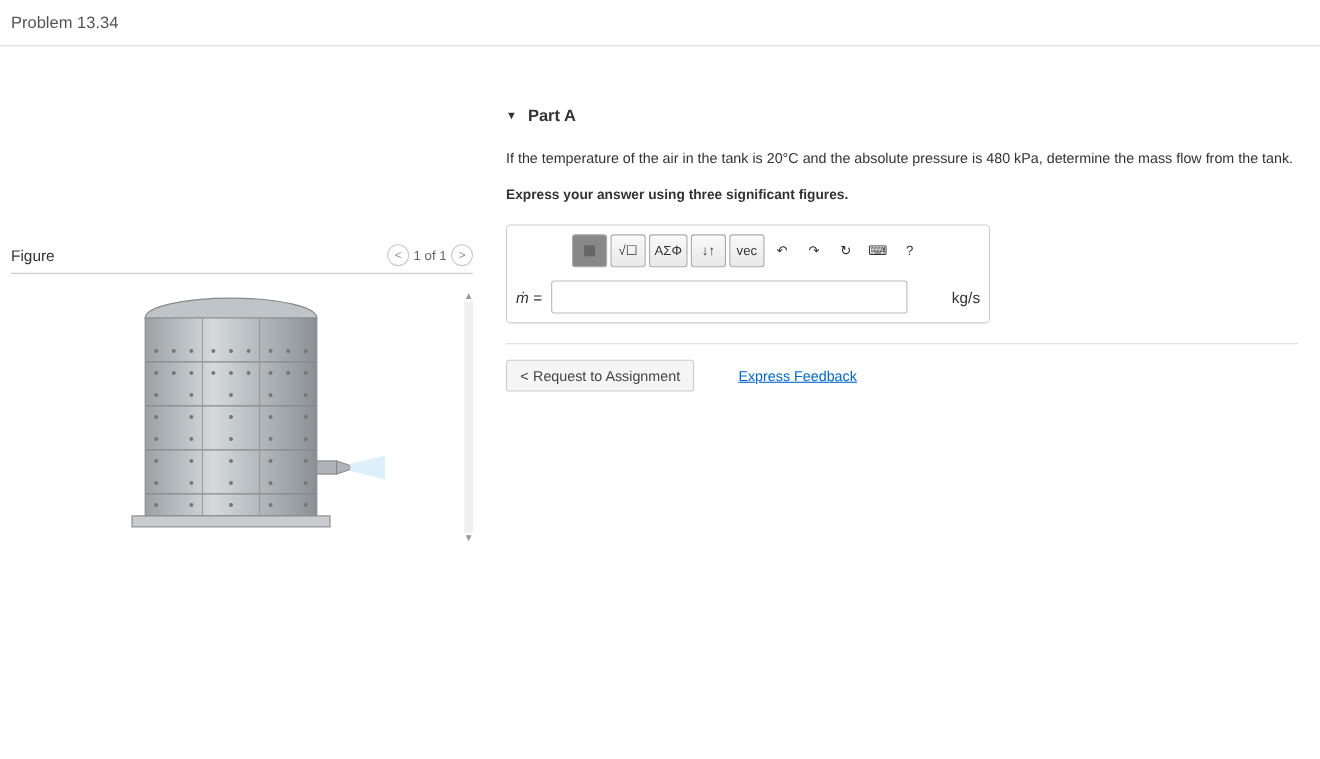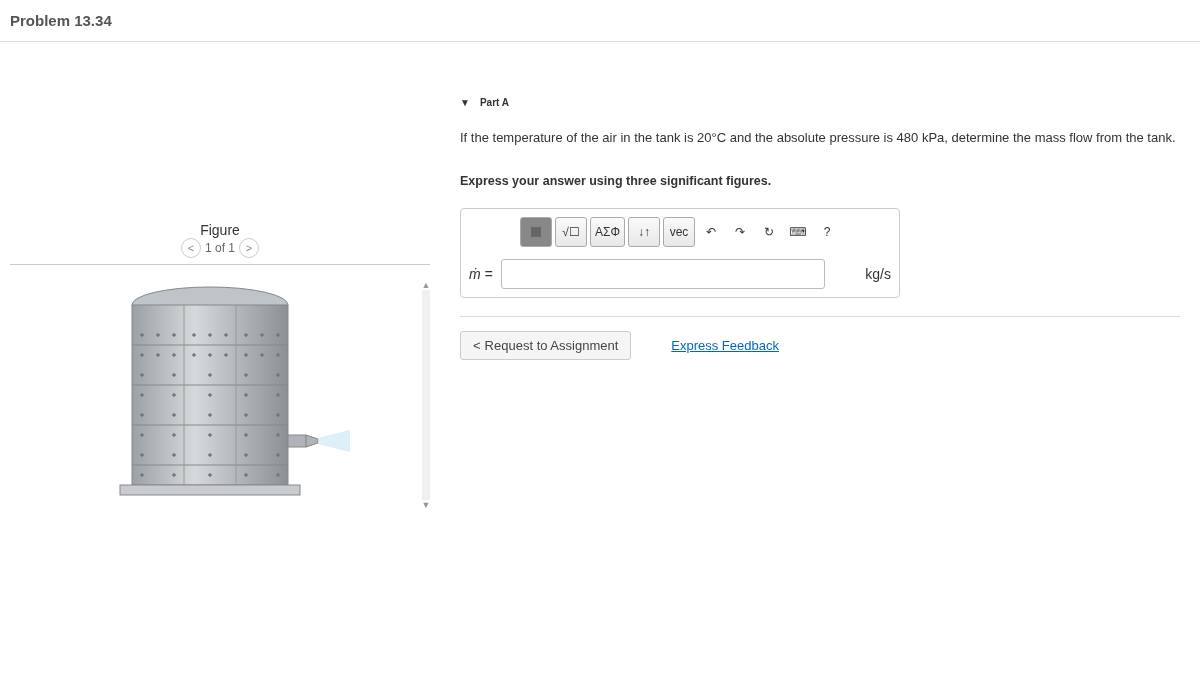--- a/index.html
+++ b/index.html
@@ -1,36 +1,36 @@
 <!DOCTYPE html>
 <html><head>
   <meta charset="utf-8">
   <style>
     * { box-sizing: border-box; margin: 0; padding: 0; }
     body { font-family: Arial, sans-serif; font-size: 13px; color: #333; background: #fff; width: 1200px; }
     .header { padding: 12px 10px; border-bottom: 1px solid #ddd; }
-    .header h1 { font-size: 15px; font-weight: bold; color: #555; }
+    .header h1 { font-size: 15px; font-weight: normal; color: #555; }
     .main { display: flex; padding: 0; }
     .left-col { width: 440px; padding: 0; }
     .right-col { flex: 1; padding: 0 20px; }
     .problem-box { background: #eaf5f6; border: 1px solid #c8dfe0; padding: 10px 12px; margin: 70px 10px 10px 10px; font-size: 12px; line-height: 1.5; color: #444; }
     .problem-box a { color: #0066cc; text-decoration: underline; }
     .figure-section { margin-top: 180px; padding: 0 10px; }
-    .figure-header { display: flex; justify-content: space-between; align-items: center; border-bottom: 1px solid #ccc; padding-bottom: 6px; flex-direction: column; }
+    .figure-header { display: flex; justify-content: space-between; align-items: center; border-bottom: 1px solid #ccc; padding-bottom: 6px; }
     .figure-title { font-size: 14px; color: #333; }
     .figure-nav { display: flex; align-items: center; gap: 4px; font-size: 12px; color: #666; }
     .nav-btn { width: 20px; height: 20px; border: 1px solid #ccc; border-radius: 50%; background: #fff; display: flex; align-items: center; justify-content: center; cursor: pointer; color: #888; font-size: 11px; }
     .figure-img { display:flex; justify-content:center; margin-top: 15px; position: relative; }
     .scrollbar-mock { position: absolute; right: -2px; top: 0; width: 12px; height: 230px; display:flex; flex-direction:column; align-items:center; justify-content:space-between; }
     .scroll-arrow { font-size:9px; color:#999; cursor:pointer; }
     .scroll-track { flex:1; width:8px; background:#f0f0f0; }
     .part-header { display: flex; align-items: center; gap: 10px; margin-top: 55px; margin-bottom: 20px; padding-left: 0; }
     .caret { font-size: 10px; color: #333; cursor: pointer; }
-    .part-title { font-weight: bold; font-size: 10px; }
-    .question-text { font-size: 13px; color: #333; margin-bottom: 26px; line-height: 1.5; }
+    .part-title { font-weight: bold; font-size: 15px; }
+    .question-text { font-size: 13px; color: #333; margin-bottom: 16px; line-height: 1.5; }
     .instruction { font-size: 12.5px; font-weight: bold; color: #333; margin-bottom: 20px; }
     .answer-area { border: 1px solid #ccc; border-radius: 4px; padding: 8px; width: 440px; margin-bottom: 18px; }
     .toolbar { display: flex; gap: 3px; align-items: center; justify-content: center; margin-bottom: 12px; }
     .tool-btn { min-width: 32px; height: 30px; border: 1px solid #aaa; border-radius: 3px; background: linear-gradient(#fafafa,#e8e8e8); display: flex; align-items: center; justify-content: center; cursor: pointer; font-size: 12px; color: #333; padding: 0 4px; }
     .tool-btn.dark { background: #888; }
     .tool-btn.flat { border: none; background: none; min-width: 26px; }
     .input-row { display: flex; align-items: center; gap: 8px; }
     .var-label { font-size: 14px; font-style: italic; }
     .answer-input { flex: 1; height: 30px; border: 1px solid #bbb; border-radius: 3px; padding: 0 6px; }
     .unit-label { font-size: 14px; margin-left: 32px; }

